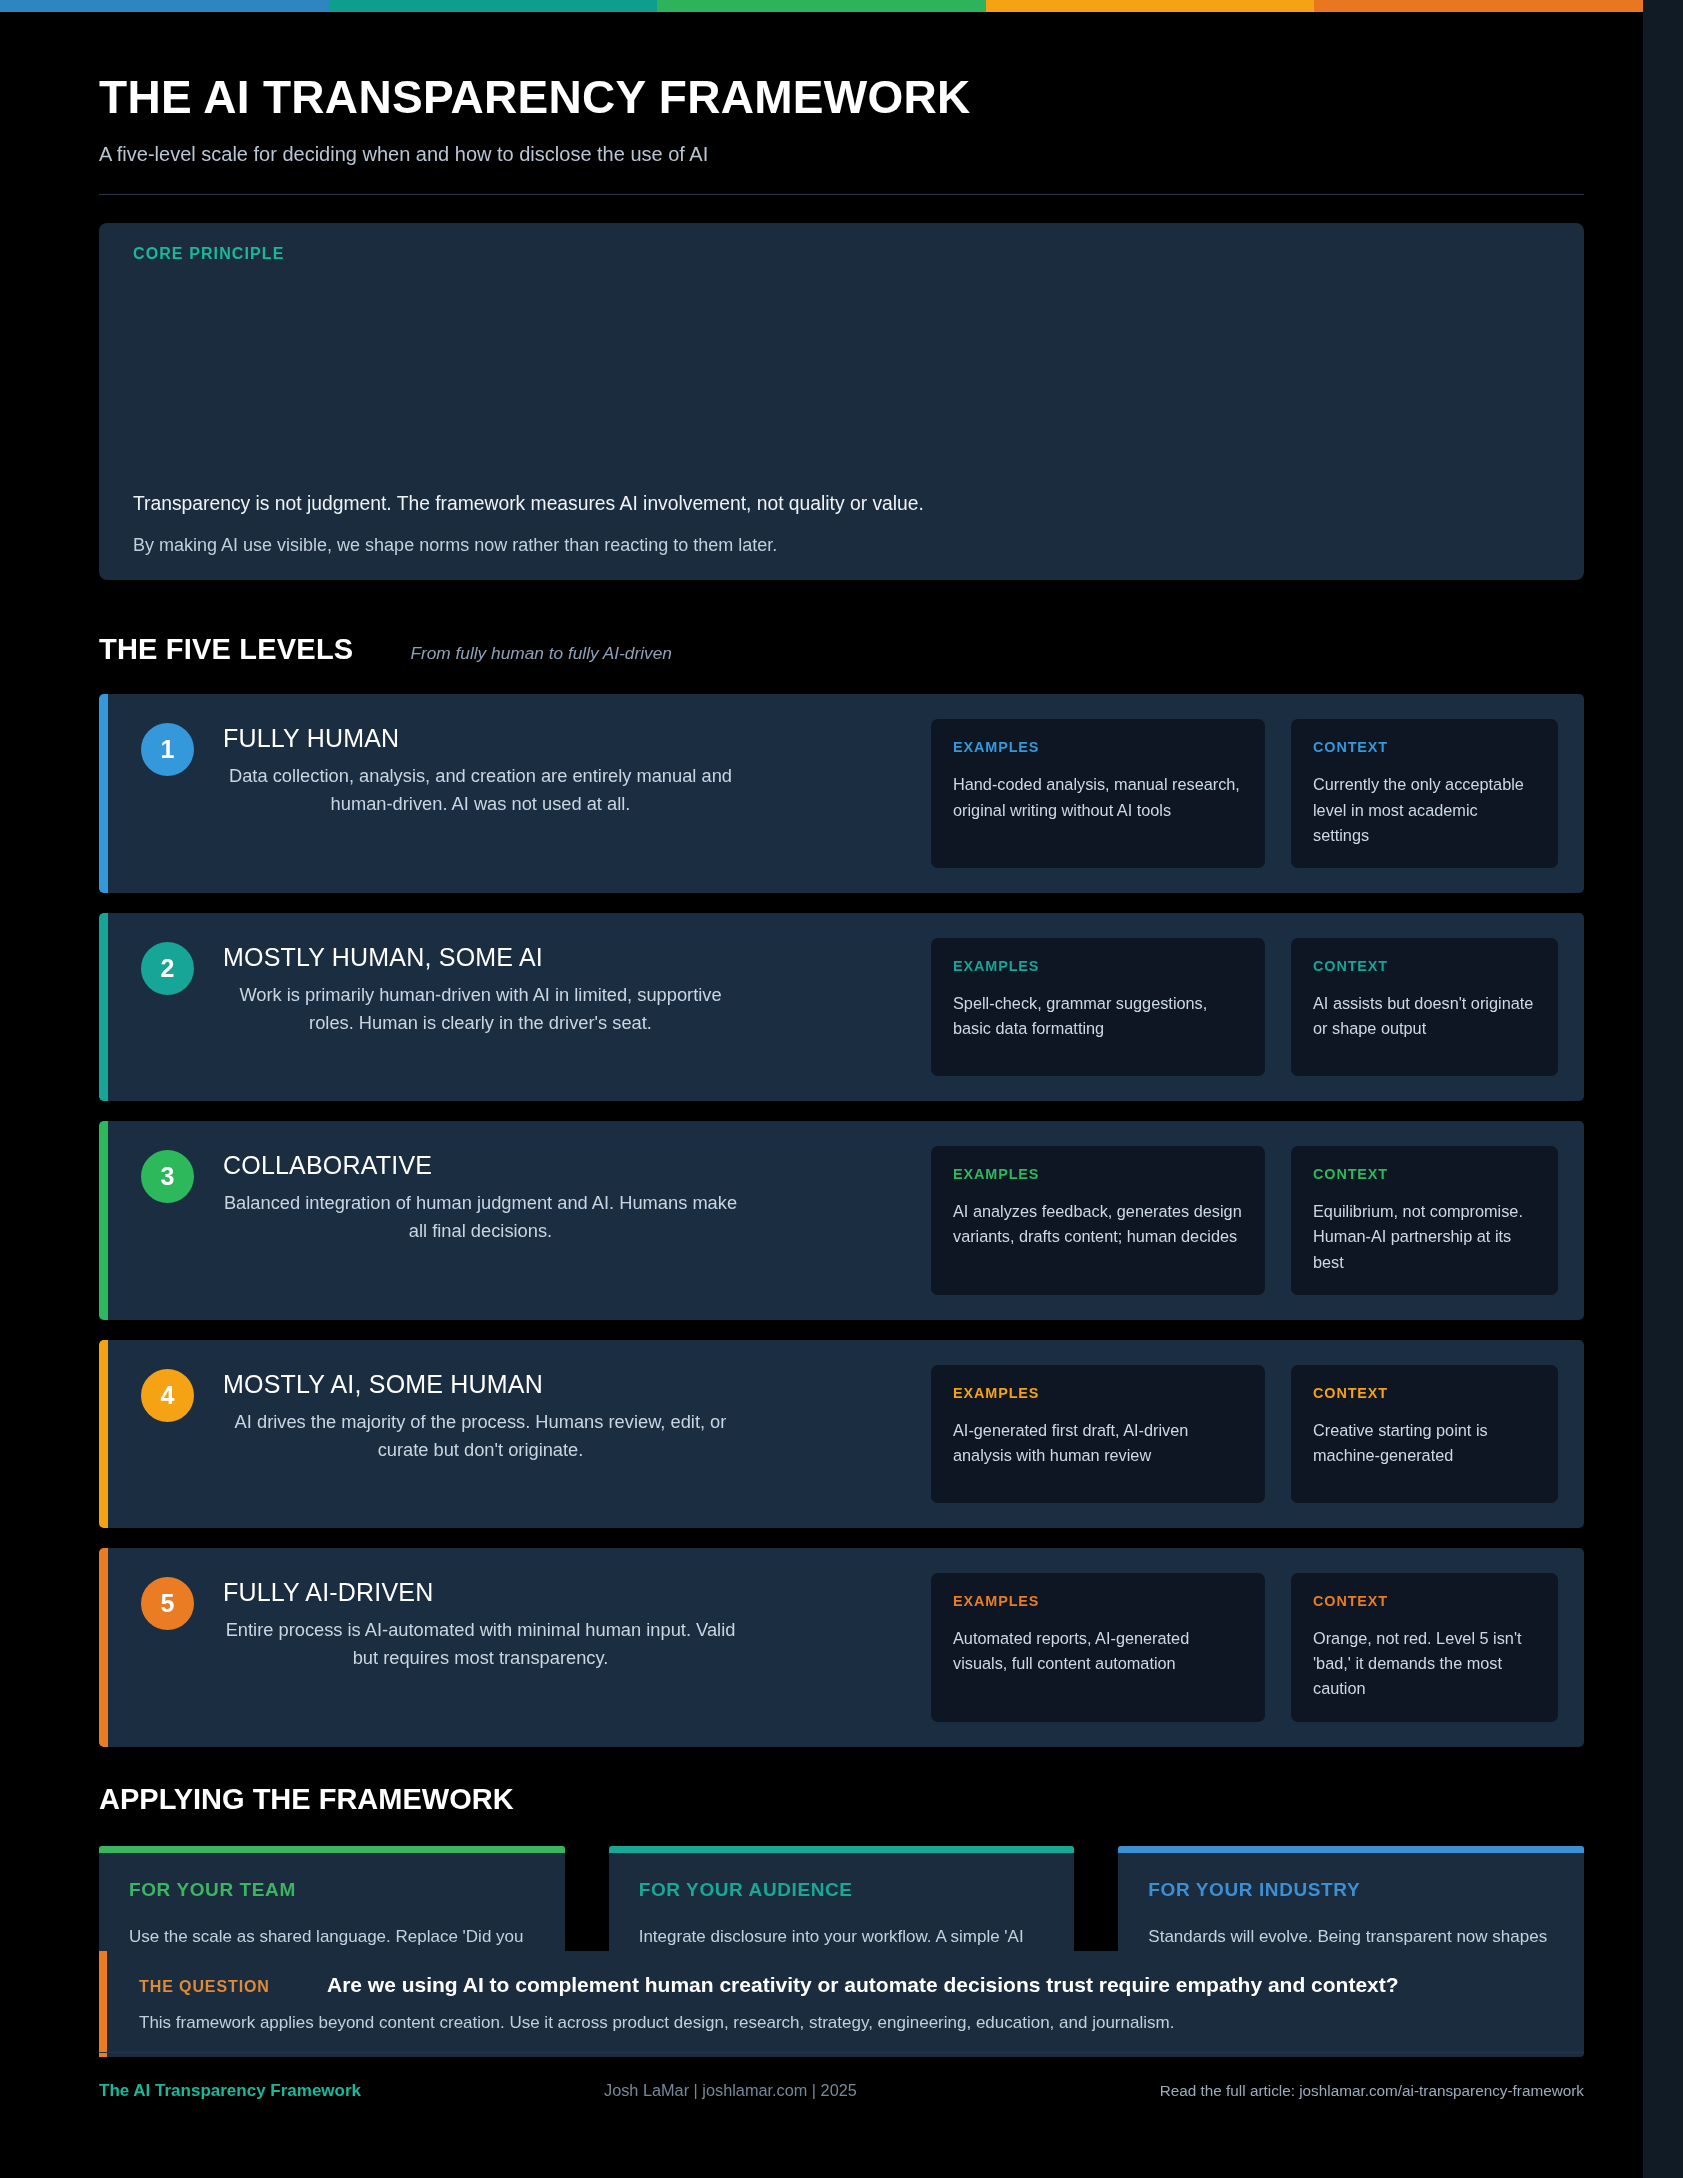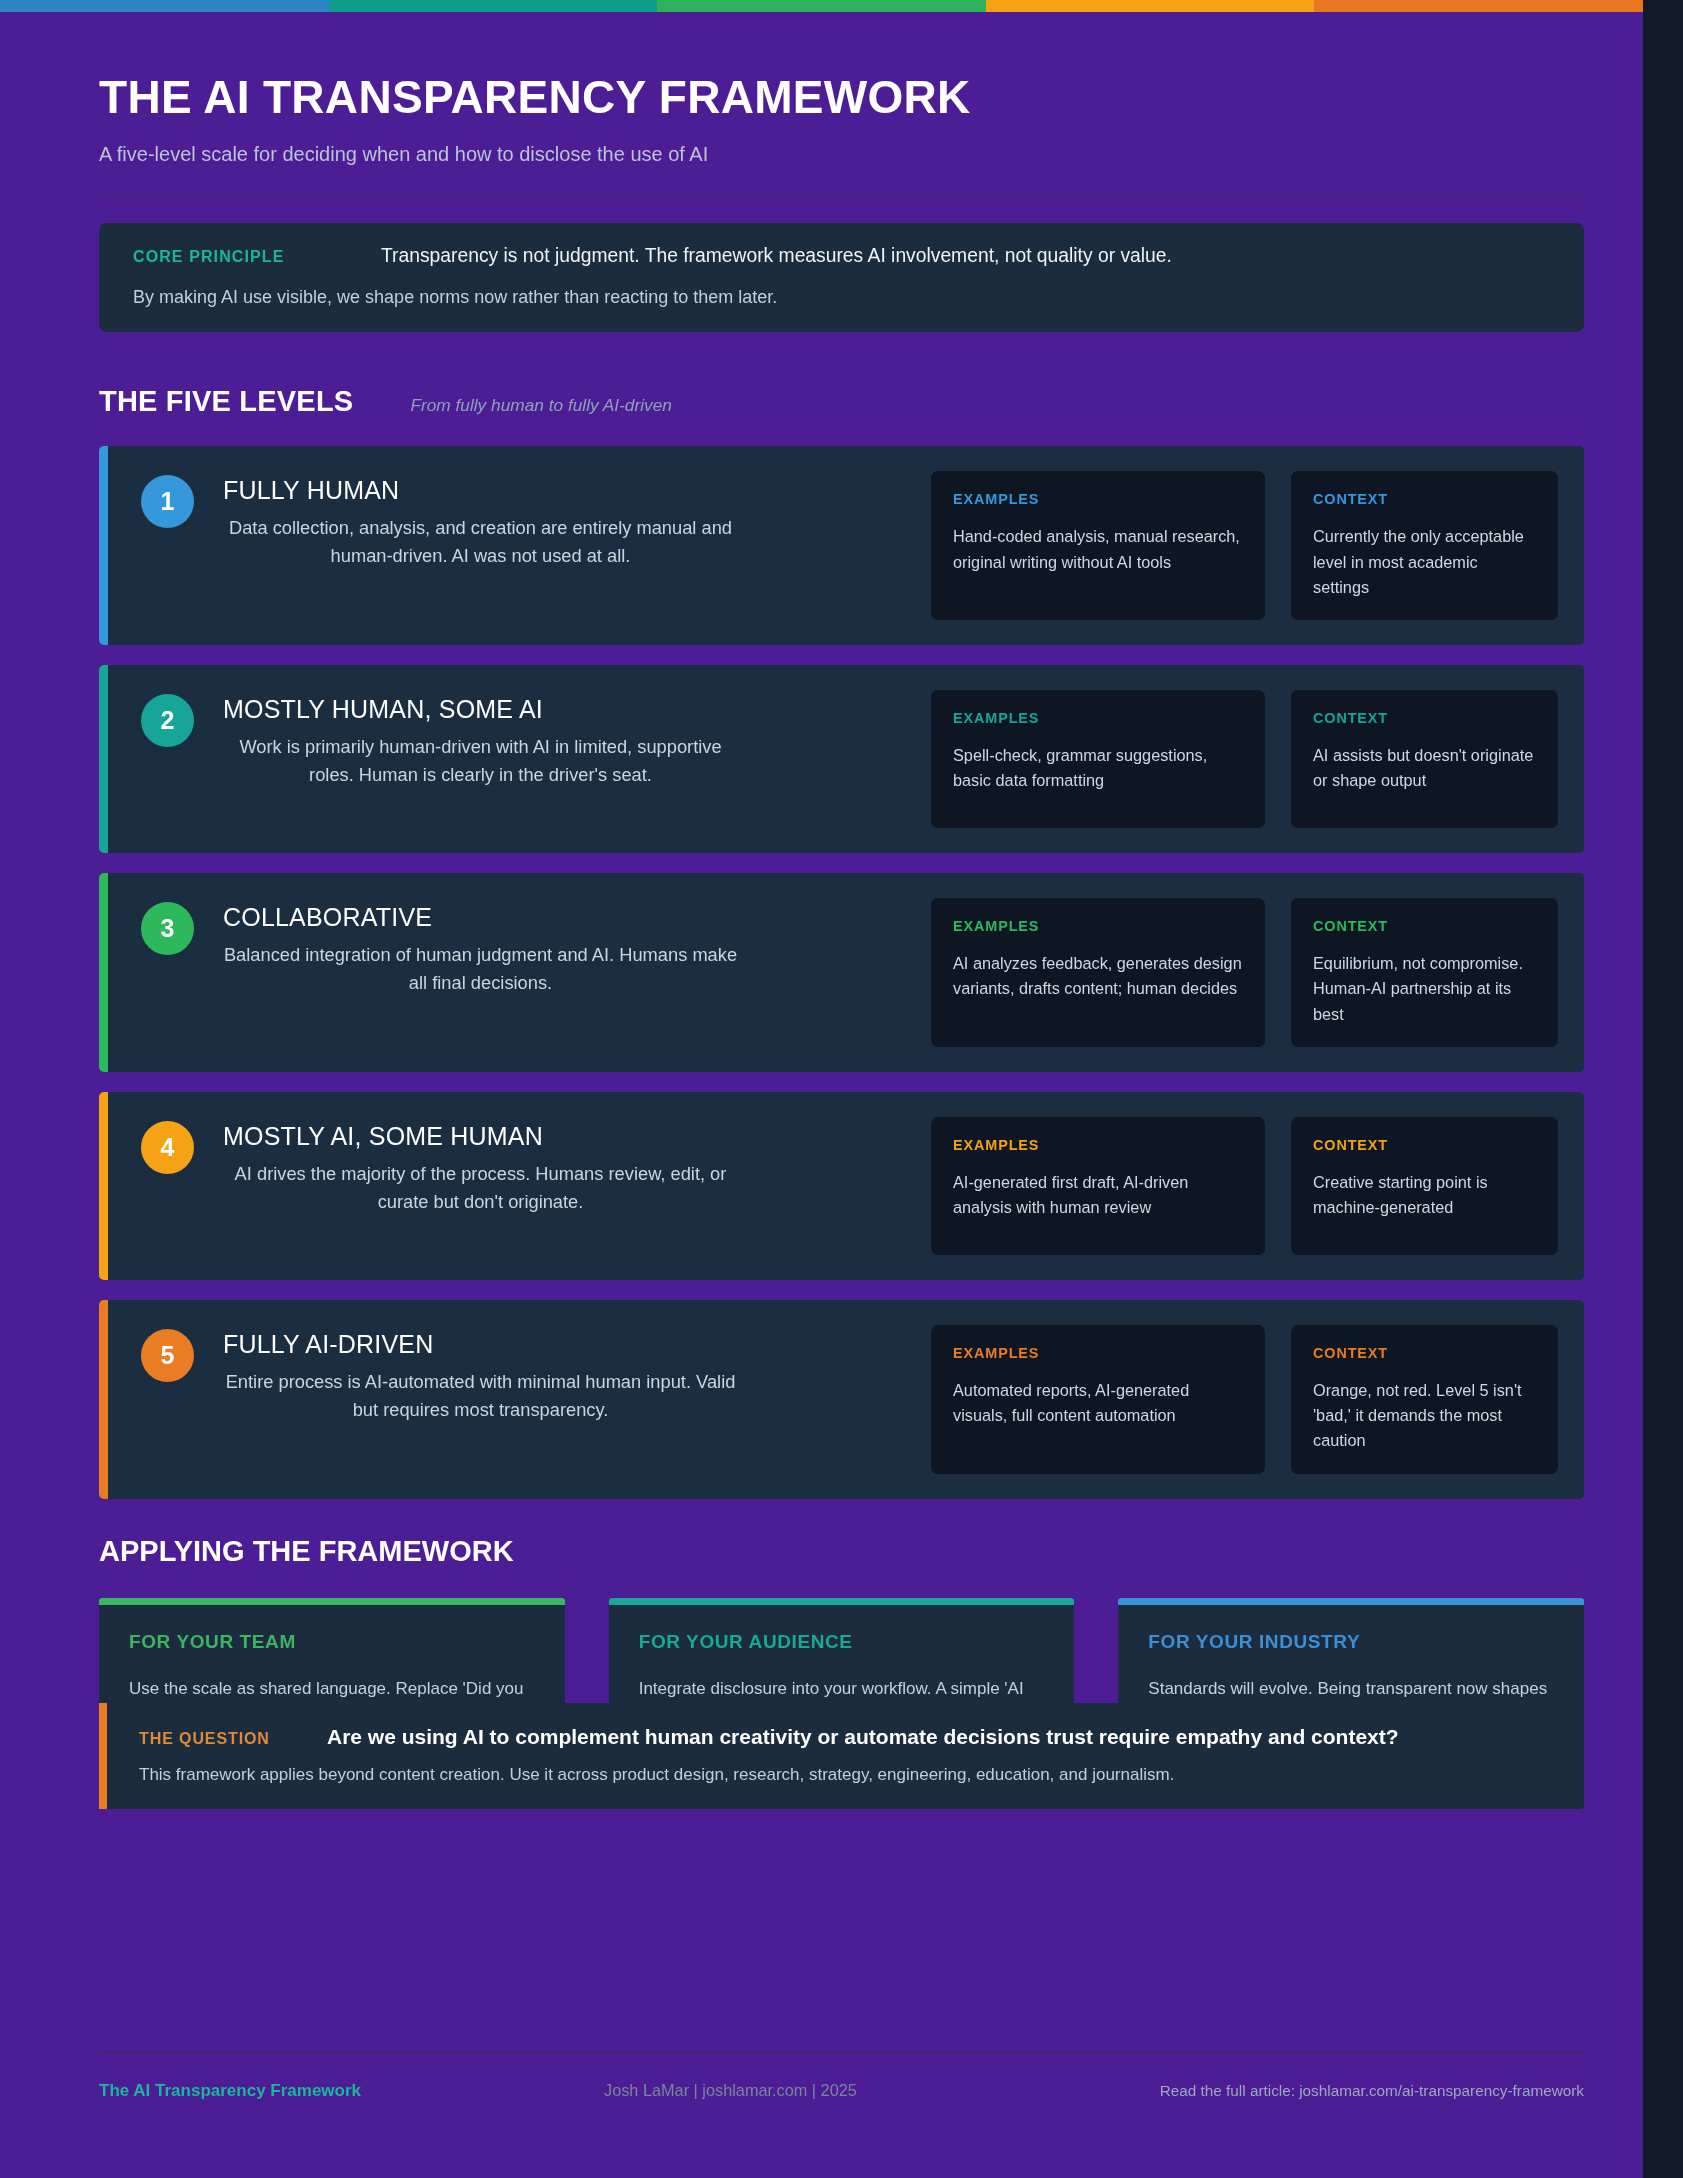--- a/index.html
+++ b/index.html
@@ -9,21 +9,21 @@
     height: 2178px;
     background: #101b26;
     font-family: "Liberation Sans", sans-serif;
     -webkit-font-smoothing: antialiased;
   }
 
   .page {
     position: relative;
     width: 1643px;
     height: 2178px;
-    background: #4c1d95;
+    background: #000000;
     overflow: hidden;
   }
 
   
   .topbar {
     display: flex;
     width: 100%;
     height: 12px;
   }
   .topbar .seg { flex: 1 1 20%; height: 100%; }
@@ -59,20 +59,21 @@
   .principle {
     margin-top: 28px;
     width: 1485px;
     background: #1b2c3e;
     border-radius: 8px;
     padding: 22px 34px 24px 34px;
   }
   .principle-row {
     display: flex;
     align-items: baseline;
+    flex-direction: column;
   }
   .principle-label {
     font-size: 16px;
     font-weight: bold;
     letter-spacing: 1.1px;
     color: #19b89b;
     width: 248px;
     flex: 0 0 248px;
   }
   .principle-main {

